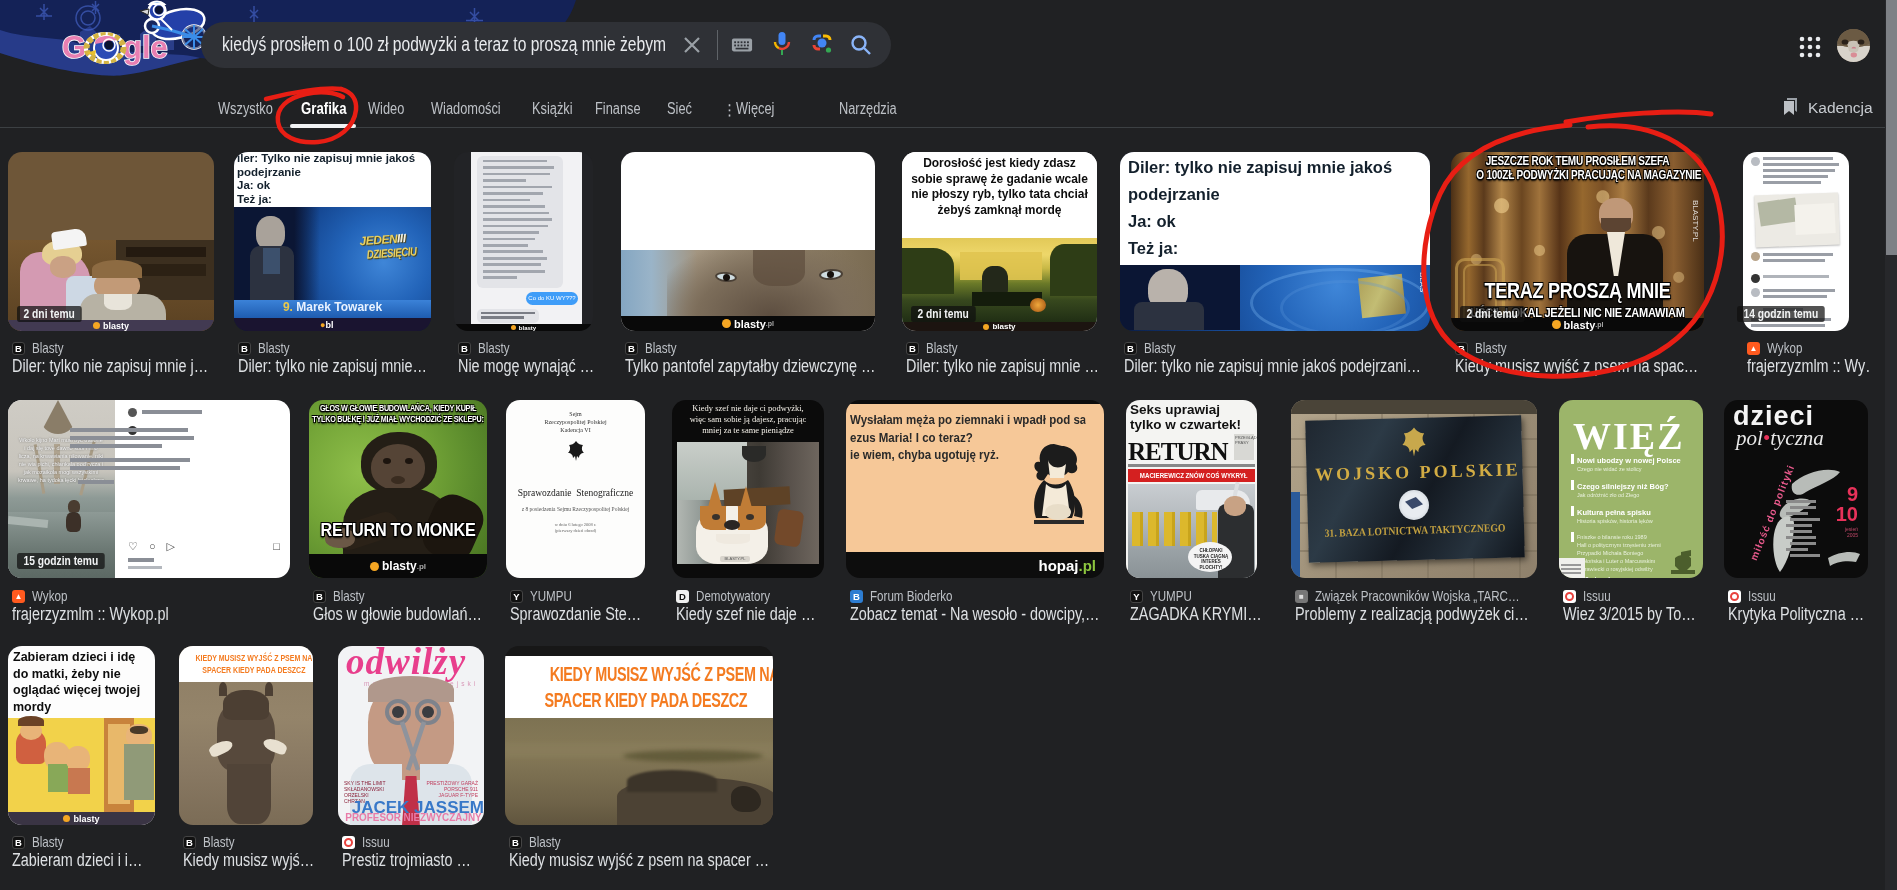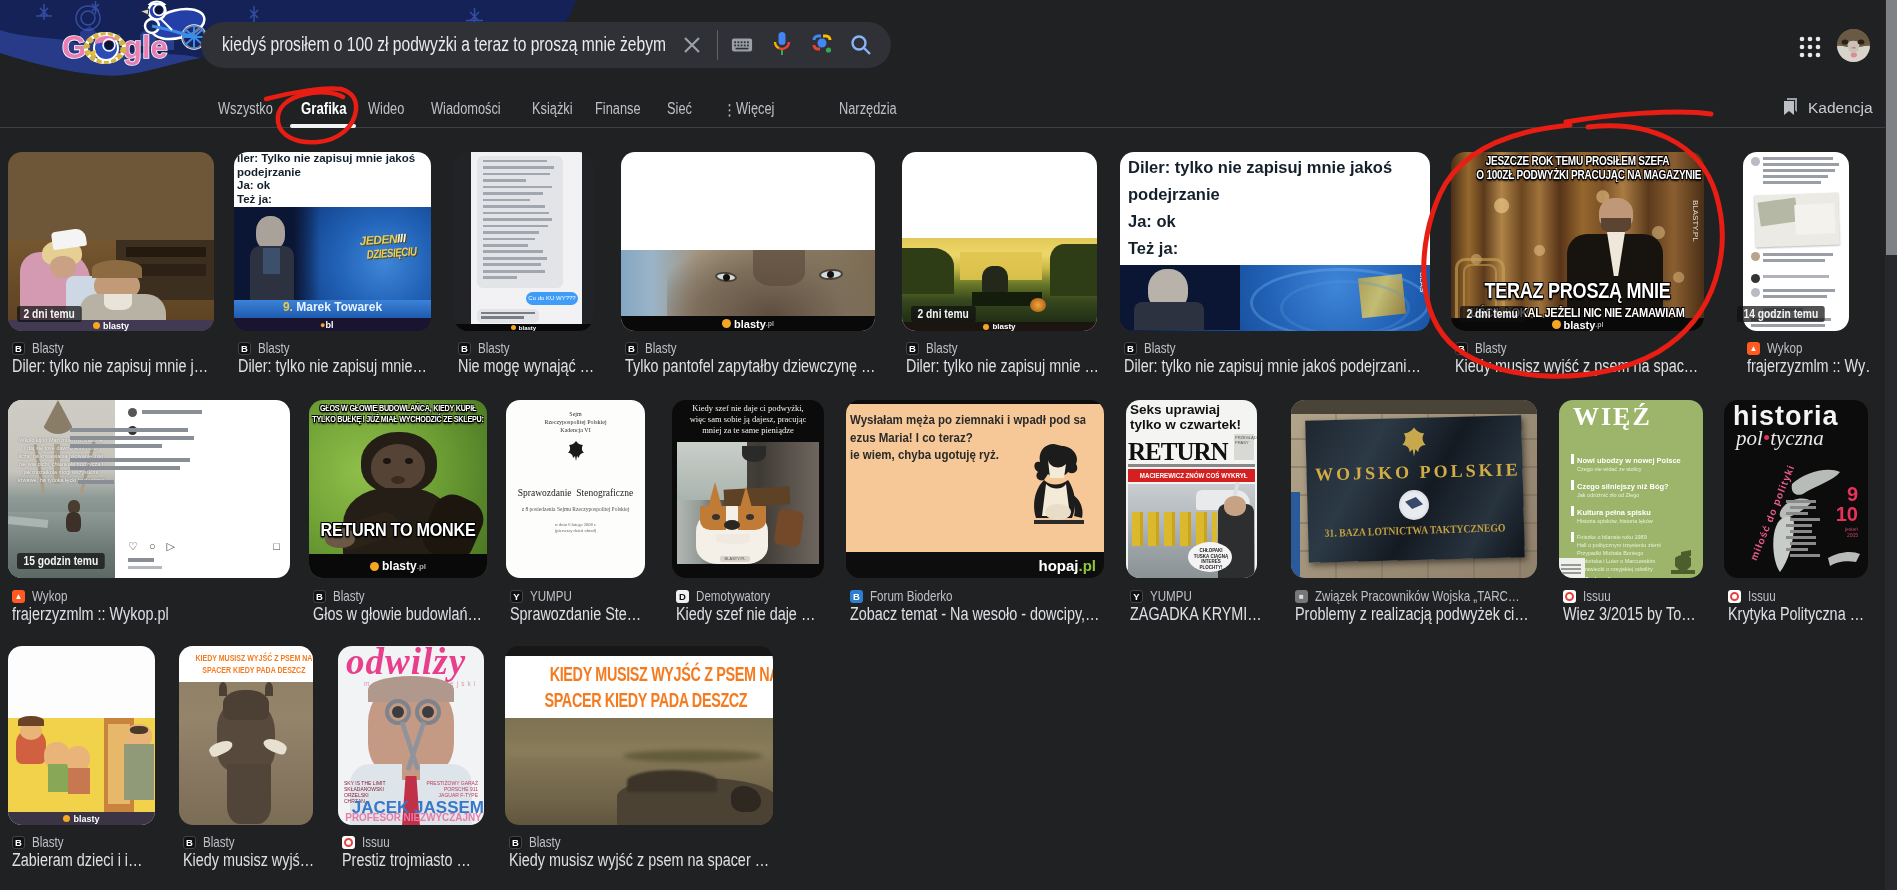--- a/index.html
+++ b/index.html
@@ -233,20 +233,21 @@
 <div style="position:absolute;left:132px;top:98px;width:52px;height:36px;background:#5a4a3a;border-radius:0 0 38% 38%;opacity:.65"></div>
 <div class="bbar" style="height:15px;font-size:11px"><span class="bdot"></span>blasty<span style="color:#aaa;font-size:7px">.pl</span></div>
 </div>
 <div class="src" style="left:625px;top:340px;width:294px;overflow:hidden">
       <span class="ico" style="background:#111;color:#fff;border:1px solid #444">B</span>
       <span class="t">Blasty</span>
     </div>
 <div class="ttl" style="left:625px;top:356px;width:340px;overflow:hidden">Tylko pantofel zapytałby dziewczynę …</div>
 <div class="card" style="left:902px;top:152px;width:195px;height:179px">
 <div style="position:absolute;inset:0;background:#fff"></div>
+<div style="position:absolute;left:0;top:0;right:0;height:86px;background:#fff;color:#0d0d0d;font-weight:bold;font-size:12px;line-height:15.5px;padding:4px 4px;text-align:center;font-family:'Liberation Sans'">Dorosłość jest kiedy zdasz sobie sprawę że gadanie wcale nie płoszy ryb, tylko tata chciał żebyś zamknął mordę</div>
 <div style="position:absolute;left:0;top:86px;right:0;height:84px;background:linear-gradient(180deg,#e2c958 0%,#eed76a 20%,#c9b946 36%,#6b7a28 54%,#37481e 74%,#202e14 100%)"></div>
 <div style="position:absolute;left:0px;top:96px;width:52px;height:46px;background:#2e3d16;border-radius:0 40% 0 0"></div>
 <div style="position:absolute;left:148px;top:92px;width:47px;height:52px;background:#2e3d16;border-radius:30% 0 0 0"></div>
 <div style="position:absolute;left:58px;top:100px;width:82px;height:28px;background:#e0c450;opacity:.9"></div>
 <div style="position:absolute;left:80px;top:114px;width:26px;height:30px;background:#23281a;border-radius:40% 40% 20% 20%"></div>
 <div style="position:absolute;left:70px;top:140px;width:70px;height:14px;background:#141c0c"></div>
 <div style="position:absolute;left:128px;top:146px;width:16px;height:14px;background:radial-gradient(circle,#f0a83c,#a05010);border-radius:50%"></div>
 <div class="bbar" style="height:9px;font-size:8px;background:#1c1410"><span class="bdot" style="width:6px;height:6px"></span>blasty</div>
 </div>
 <div class="src" style="left:906px;top:340px;width:235px;overflow:hidden">
@@ -467,21 +468,21 @@
 <div style="position:absolute;left:114px;top:97px;width:18px;height:12px;background:#3a4a6a;clip-path:polygon(0 40%,60% 0,100% 60%,40% 100%)"></div>
 <div style="position:absolute;left:20px;top:124px;width:208px;text-align:center;color:#c2a040;font-size:11px;font-weight:bold;white-space:nowrap;transform:rotate(-1.8deg) scaleX(.88);font-family:'Liberation Serif',serif">31. BAZA LOTNICTWA TAKTYCZNEGO</div>
 </div>
 <div class="src" style="left:1295px;top:588px;width:286px;overflow:hidden">
       <span class="ico" style="background:#777;color:#ddd;font-size:8px">■</span>
       <span class="t">Związek Pracowników Wojska „TARC…</span>
     </div>
 <div class="ttl" style="left:1295px;top:604px;width:330px;overflow:hidden">Problemy z realizacją podwyżek ci…</div>
 <div class="card" style="left:1559px;top:400px;width:144px;height:178px">
 <div style="position:absolute;inset:0;background:#9cb56a"></div>
-<div style="position:absolute;left:14px;top:2px;color:#fff;font-size:26px;font-weight:bold;letter-spacing:2px;font-family:'Liberation Serif',serif">WIĘŹ</div>
+<div style="position:absolute;left:14px;top:14px;color:#fff;font-size:38px;font-weight:bold;letter-spacing:2px;font-family:'Liberation Serif',serif">WIĘŹ</div>
 <div style="position:absolute;left:18px;top:56px;color:#fff;font-size:7.5px;font-weight:bold;">Nowi ubodzy w nowej Polsce</div>
       <div style="position:absolute;left:18px;top:66px;color:#e8f0dc;font-size:5.5px;">Czego nie widać ze stolicy</div>
       <div style="position:absolute;left:18px;top:82px;color:#fff;font-size:7.5px;font-weight:bold;">Czego silniejszy niż Bóg?</div>
       <div style="position:absolute;left:18px;top:92px;color:#e8f0dc;font-size:5.5px;">Jak odróżnić zło od Złego</div>
       <div style="position:absolute;left:18px;top:108px;color:#fff;font-size:7.5px;font-weight:bold;">Kultura pełna spisku</div>
       <div style="position:absolute;left:18px;top:118px;color:#e8f0dc;font-size:5.5px;">Historia spisków, historia lęków</div>
       <div style="position:absolute;left:18px;top:134px;color:#e8f0dc;font-size:5.5px;">Fniszke o bilansie roku 1989</div>
       <div style="position:absolute;left:18px;top:142px;color:#e8f0dc;font-size:5.5px;">Hall o politycznym trzęsieniu ziemi</div>
       <div style="position:absolute;left:18px;top:150px;color:#e8f0dc;font-size:5.5px;">Przypadki Michała Boniego</div>
       <div style="position:absolute;left:18px;top:158px;color:#e8f0dc;font-size:5.5px;">Jabłońska i Luter o Marcuwskim</div>
@@ -501,21 +502,21 @@
 </div>
 <div class="src" style="left:1563px;top:588px;width:184px;overflow:hidden">
       <span class="ico" style="background:#fff">
         <span style="width:9px;height:9px;border-radius:50%;border:2.5px solid #e8433e"></span>
       </span>
       <span class="t">Issuu</span>
     </div>
 <div class="ttl" style="left:1563px;top:604px;width:202px;overflow:hidden">Wiez 3/2015 by To…</div>
 <div class="card" style="left:1724px;top:400px;width:144px;height:178px">
 <div style="position:absolute;inset:0;background:#0c0c0c"></div>
-<div style="position:absolute;left:9px;top:1px;color:#f4f4f4;font-size:27px;font-weight:bold;letter-spacing:1px;font-family:'Liberation Sans'">historia</div>
+<div style="position:absolute;left:9px;top:1px;color:#f4f4f4;font-size:27px;font-weight:bold;letter-spacing:1px;font-family:'Liberation Sans'">dzieci</div>
 <div style="position:absolute;left:12px;top:26px;color:#e8e8e8;font-size:21px;font-family:'Liberation Serif',serif;font-style:italic">pol<span style="color:#e8325a">•</span>tyczna</div>
 <div style="position:absolute;left:24px;top:158px;color:#e85a8c;font-size:10px;font-weight:bold;transform:rotate(-68deg);transform-origin:left top;letter-spacing:1px;white-space:nowrap">miłość do polityki</div>
 <svg style="position:absolute;left:30px;top:50px" width="110" height="128" viewBox="0 0 110 128">
  <path d="M38,34 C50,22 74,16 86,22 C80,30 62,36 52,42 C44,48 36,44 38,34 Z" fill="#b8bcb8"></path>
  <path d="M30,56 C38,48 52,46 58,52 C50,60 40,66 32,68 C24,70 24,62 30,56 Z" fill="#b8bcb8"></path>
  <path d="M26,70 C32,64 40,66 40,74 C40,92 34,112 26,122 C20,114 18,96 20,84 C21,78 23,73 26,70 Z" fill="#c8ccc8"></path>
  <path d="M74,108 C84,102 98,100 106,104 L102,112 C92,110 82,112 76,116 Z" fill="#b8bcb8"></path>
 </svg>
 <div style="position:absolute;right:10px;top:84px;color:#e8325a;font-size:20px;font-weight:bold;line-height:20px;text-align:right">9<br>10</div>
 <div style="position:absolute;right:10px;top:126px;color:#c04868;font-size:5px;text-align:right">jesień<br>2005</div>
@@ -532,20 +533,21 @@
 </div>
 <div class="src" style="left:1728px;top:588px;width:184px;overflow:hidden">
       <span class="ico" style="background:#fff">
         <span style="width:9px;height:9px;border-radius:50%;border:2.5px solid #e8433e"></span>
       </span>
       <span class="t">Issuu</span>
     </div>
 <div class="ttl" style="left:1728px;top:604px;width:202px;overflow:hidden">Krytyka Polityczna …</div>
 <div class="card" style="left:8px;top:646px;width:147px;height:179px">
 <div style="position:absolute;inset:0;background:#fdfdfd"></div>
+<div style="position:absolute;left:0;top:0;right:0;height:72px;color:#0d0d0d;font-weight:bold;font-size:12.5px;line-height:16.5px;padding:3px 5px;font-family:'Liberation Sans'">Zabieram dzieci i idę do matki, żeby nie oglądać więcej twojej mordy</div>
 <div style="position:absolute;left:0;top:72px;right:0;height:94px;background:#f2d24a"></div>
 <div style="position:absolute;left:96px;top:72px;width:30px;height:94px;background:#c8833c"></div>
 <div style="position:absolute;left:100px;top:78px;width:22px;height:80px;background:#e8b86a"></div>
 <div style="position:absolute;left:8px;top:84px;width:30px;height:34px;background:#d06040;border-radius:40% 40% 20% 20%"></div>
 <div style="position:absolute;left:12px;top:76px;width:22px;height:18px;background:#e8b478;border-radius:50%"></div>
 <div style="position:absolute;left:10px;top:70px;width:26px;height:10px;background:#6b4226;border-radius:50% 50% 0 0"></div>
 <div style="position:absolute;left:36px;top:96px;width:26px;height:28px;background:#e8b478;border-radius:46%"></div>
 <div style="position:absolute;left:40px;top:118px;width:20px;height:28px;background:#88a858"></div>
 <div style="position:absolute;left:58px;top:100px;width:24px;height:26px;background:#e8b478;border-radius:46%"></div>
 <div style="position:absolute;left:60px;top:122px;width:22px;height:26px;background:#c87850"></div>

